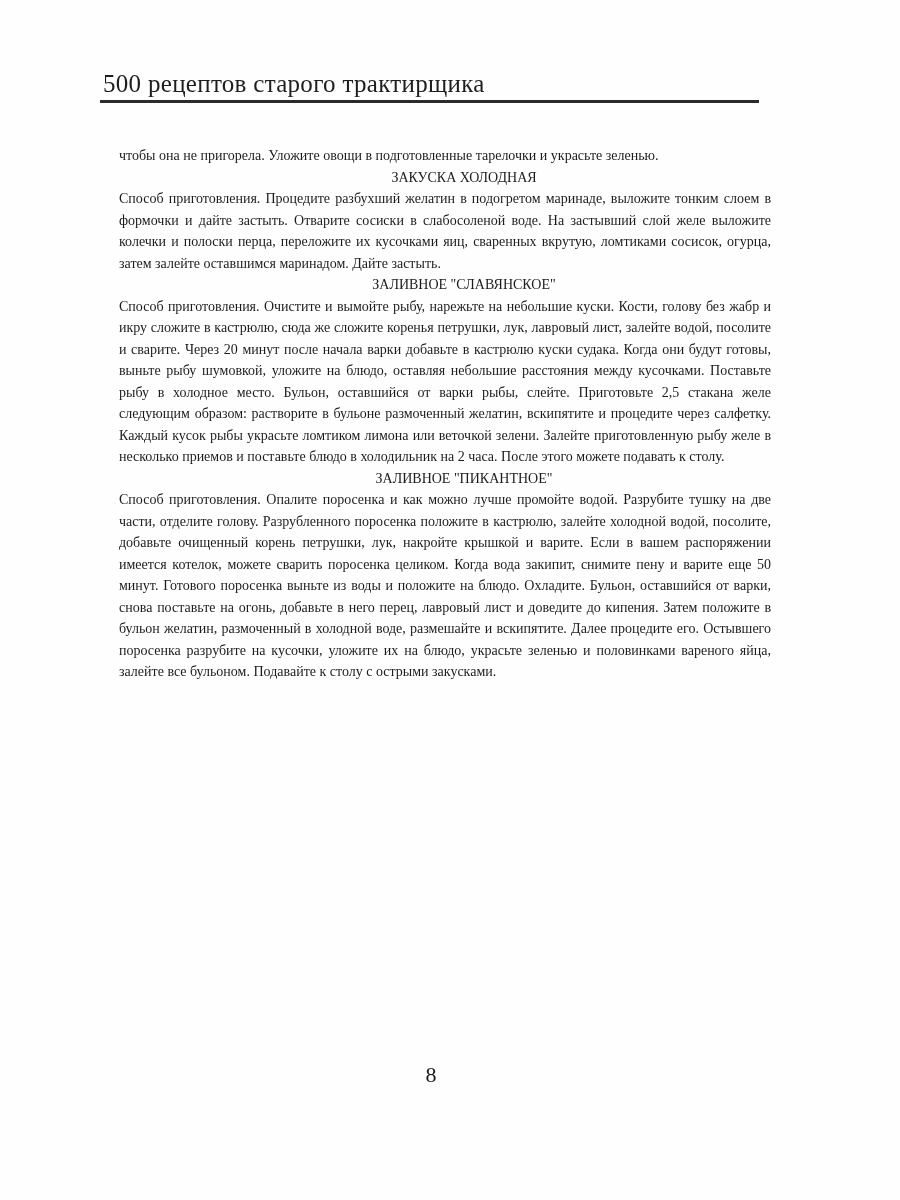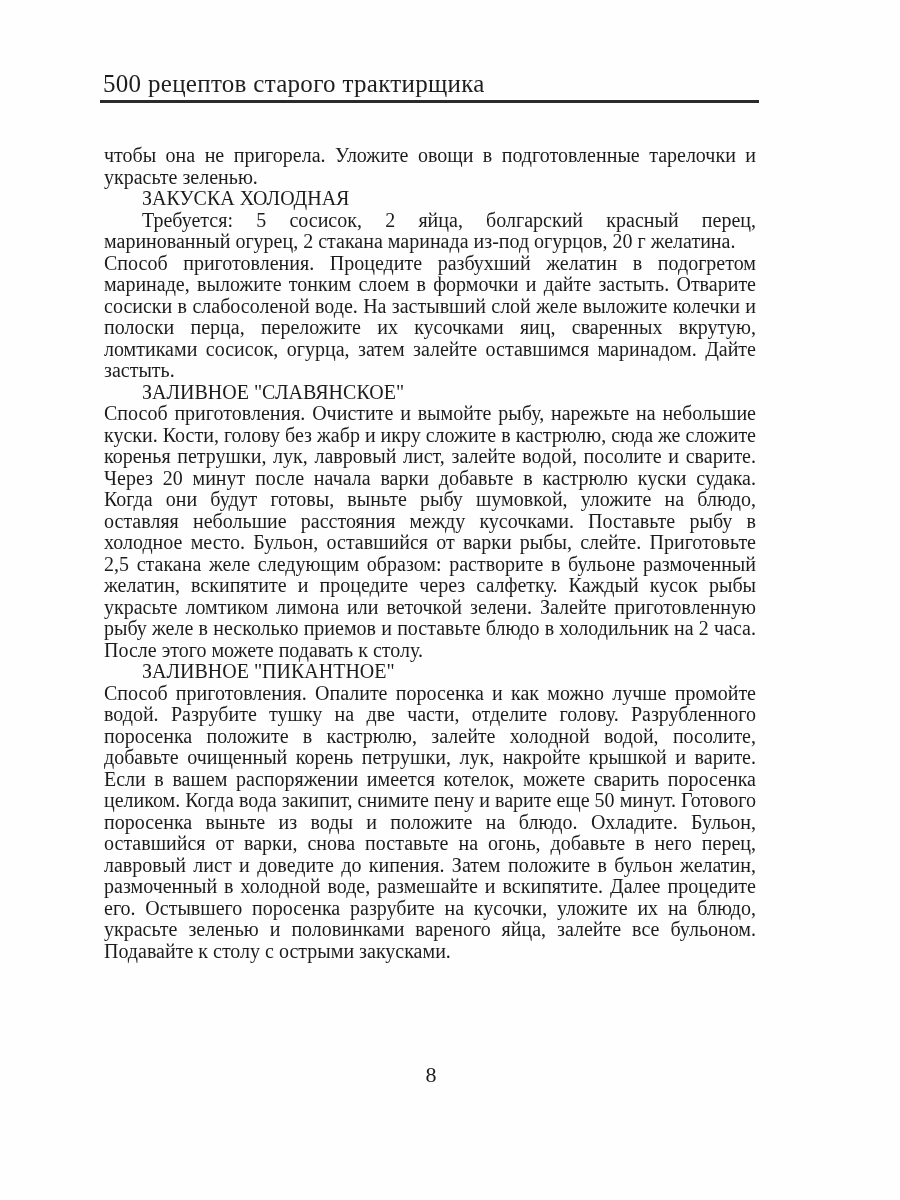--- a/index.html
+++ b/index.html
@@ -28,38 +28,38 @@
   .header-rule {
     position: absolute;
     left: 100px;
     top: 100px;
     width: 659px;
     height: 3px;
     background: #2b2b2b;
   }
   .content {
     position: absolute;
-    left: 104px;
+    left: 119px;
     top: 145px;
     width: 652px;
-    font-size: 20px;
+    font-size: 14px;
     line-height: 21.5px;
     text-align: justify;
     color: #1c1c1c;
   }
   .content p {
     margin: 0;
     padding: 0;
   }
   .indented {
     text-indent: 38px;
   }
   .recipe-heading {
     text-indent: 38px;
-    text-align: left;
+    text-align: center;
   }
   .page-number {
     position: absolute;
     left: 105px;
     top: 1062px;
     width: 652px;
     text-align: center;
     font-size: 22px;
     color: #1c1c1c;
   }
@@ -71,21 +71,20 @@
 
   <div class="book-header">500 рецептов старого трактирщика</div>
 
   <div class="header-rule"></div>
 
   <div class="content">
     <p>чтобы она не пригорела. Уложите овощи в подготовленные тарелочки и украсьте зеленью.</p>
 
     <p class="recipe-heading">ЗАКУСКА ХОЛОДНАЯ</p>
 
-    <p class="indented">Требуется: 5 сосисок, 2 яйца, болгарский красный перец, маринованный огурец, 2 стакана маринада из-под огурцов, 20 г желатина.</p>
 
     <p>Способ приготовления. Процедите разбухший желатин в подогретом маринаде, выложите тонким слоем в формочки и дайте застыть. Отварите сосиски в слабосоленой воде. На застывший слой желе выложите колечки и полоски перца, переложите их кусочками яиц, сваренных вкрутую, ломтиками сосисок, огурца, затем залейте оставшимся маринадом. Дайте застыть.</p>
 
     <p class="recipe-heading">ЗАЛИВНОЕ "СЛАВЯНСКОЕ"</p>
 
 
     <p>Способ приготовления. Очистите и вымойте рыбу, нарежьте на небольшие куски. Кости, голову без жабр и икру сложите в кастрюлю, сюда же сложите коренья петрушки, лук, лавровый лист, залейте водой, посолите и сварите. Через 20 минут после начала варки добавьте в кастрюлю куски судака. Когда они будут готовы, выньте рыбу шумовкой, уложите на блюдо, оставляя небольшие расстояния между кусочками. Поставьте рыбу в холодное место. Бульон, оставшийся от варки рыбы, слейте. Приготовьте 2,5 стакана желе следующим образом: растворите в бульоне размоченный желатин, вскипятите и процедите через салфетку. Каждый кусок рыбы украсьте ломтиком лимона или веточкой зелени. Залейте приготовленную рыбу желе в несколько приемов и поставьте блюдо в холодильник на 2 часа. После этого можете подавать к столу.</p>
 
     <p class="recipe-heading">ЗАЛИВНОЕ "ПИКАНТНОЕ"</p>
 

